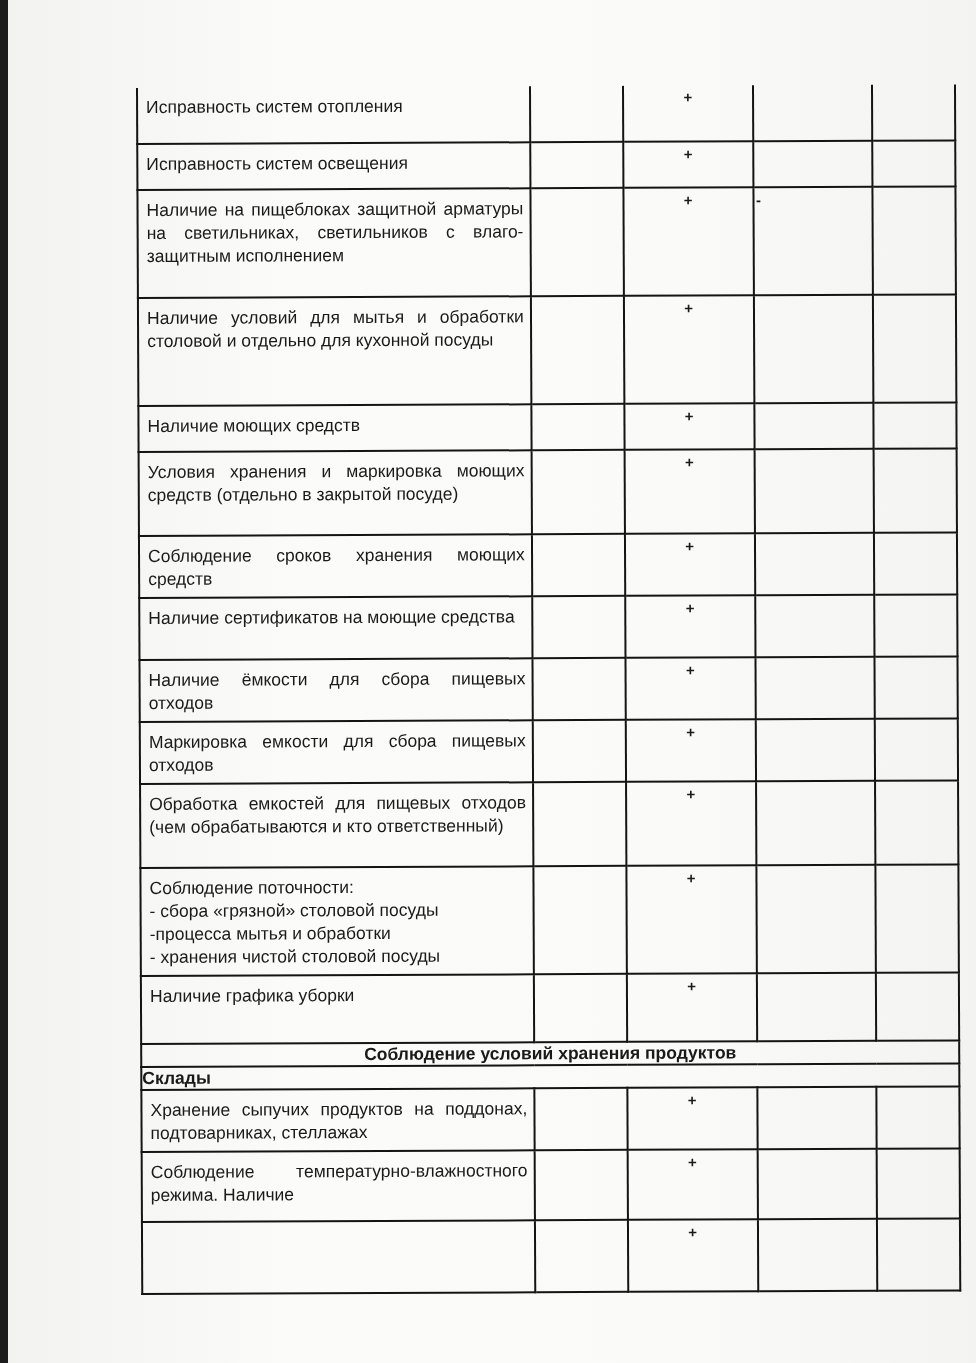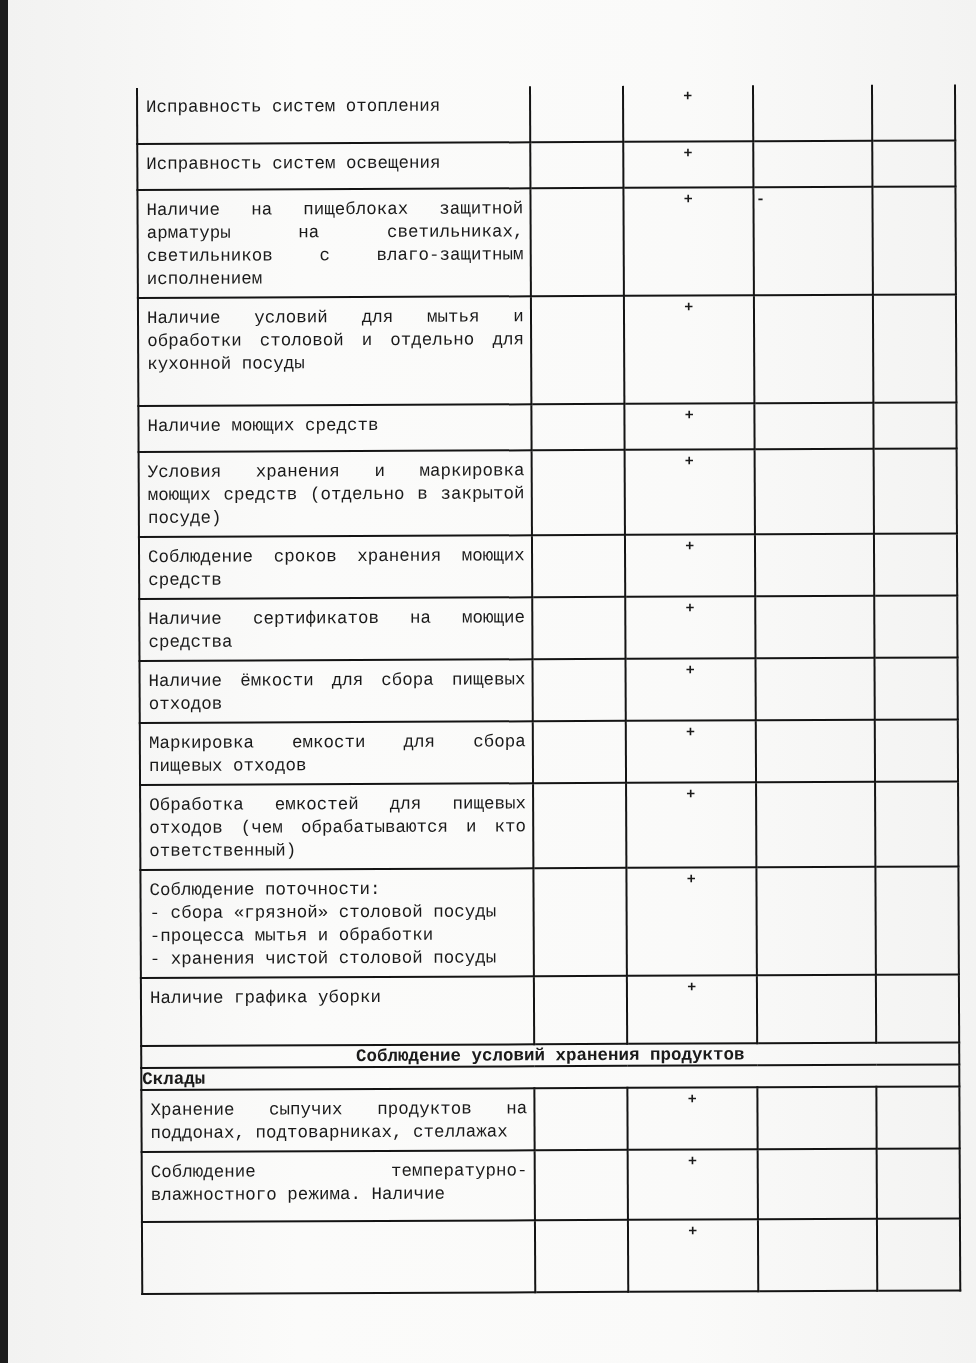--- a/index.html
+++ b/index.html
@@ -10,21 +10,20 @@
     font-family: "Liberation Sans", sans-serif;
     color: #1a1a1a;
   }
   .edge-strip {
     position: absolute; left: 0; top: 0; width: 8px; height: 1363px;
     background: #1c1c1c;
   }
   .page {
     position: absolute; left: 8px; top: 0; right: 0; bottom: 0;
     background: linear-gradient(90deg, #f2f2f1 0%, #fbfbfa 30%, #fafaf9 70%, #f3f3f2 100%);
-    font-family: Liberation Mono, monospace;
   }
   .sheet {
     position: absolute;
     left: 128px; top: 88px;
     width: 820px;
     transform-origin: 0 0;
     transform: rotate(-0.25deg);
   }
   table.checklist {
     border-collapse: collapse;

